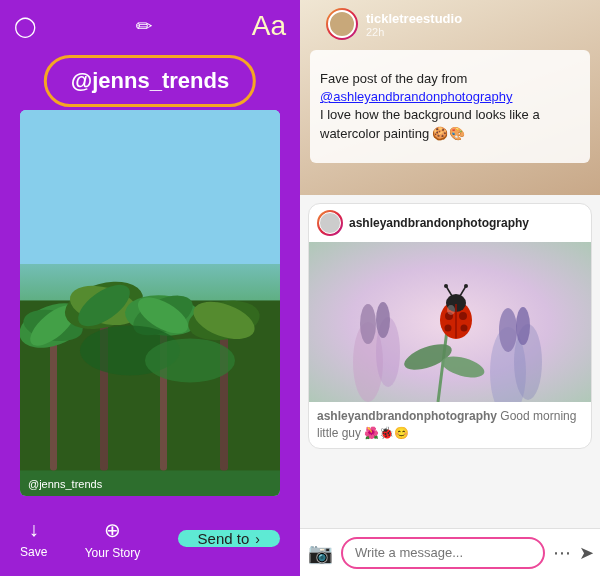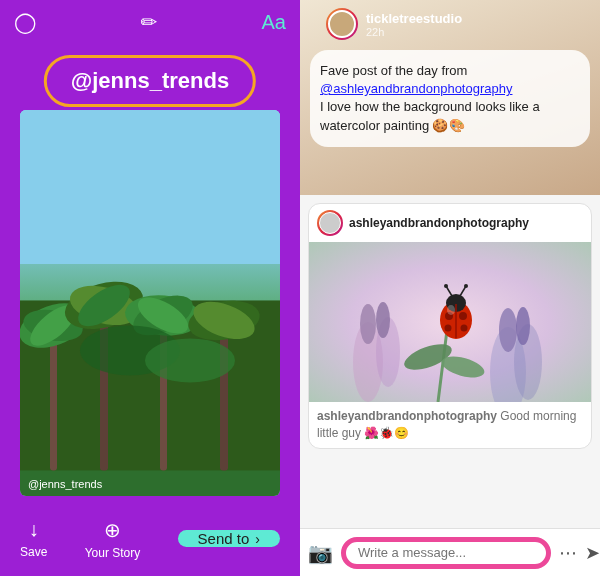--- a/index.html
+++ b/index.html
@@ -33,22 +33,22 @@
       z-index: 10;
     }
 
     .toolbar-icon {
       color: white;
       font-size: 20px;
       cursor: pointer;
     }
 
     .toolbar-text {
-      color: #5eead4;
-      font-size: 20px;
+      color: #fef9c3;
+      font-size: 28px;
       font-weight: 500;
       cursor: pointer;
     }
 
     .mention-bubble {
       position: absolute;
       top: 55px;
       left: 50%;
       transform: translateX(-50%);
       border: 3px solid #f5a623;
@@ -295,21 +295,21 @@
     .camera-icon-btn {
       color: #555;
       font-size: 20px;
       cursor: pointer;
       flex-shrink: 0;
     }
 
     .message-input {
       flex: 1;
       height: 32px;
-      border: 5px solid #ec4899;
+      border: 2px solid #ec4899;
       border-radius: 16px;
       padding: 0 12px;
       font-size: 13px;
       color: #aaa;
       background: white;
       outline: none;
       cursor: text;
     }
 
     .more-icon-btn {
@@ -418,21 +418,21 @@
       <div class="avatar-circle">
         <div class="avatar-inner"></div>
       </div>
       <div class="story-user-info">
         <div class="story-username">tickletreestudio</div>
         <div class="story-time">22h</div>
       </div>
     </div>
 
     <div class="story-text-overlay">
-      <div style="background:rgba(255,255,255,0.85); padding: 12px 10px; border-radius: 18px;">
+      <div style="background:rgba(255,255,255,0.85); padding: 20px 10px; border-radius: 6px;">
         <div class="story-main-text">
           <span>Fave post of the day from</span>
           <br>
           <span class="mention-link">@ashleyandbrandonphotography</span>
           <br>
           <span>I love how the background looks like a watercolor painting 🍪🎨</span>
         </div>
       </div>
     </div>
   </div>

